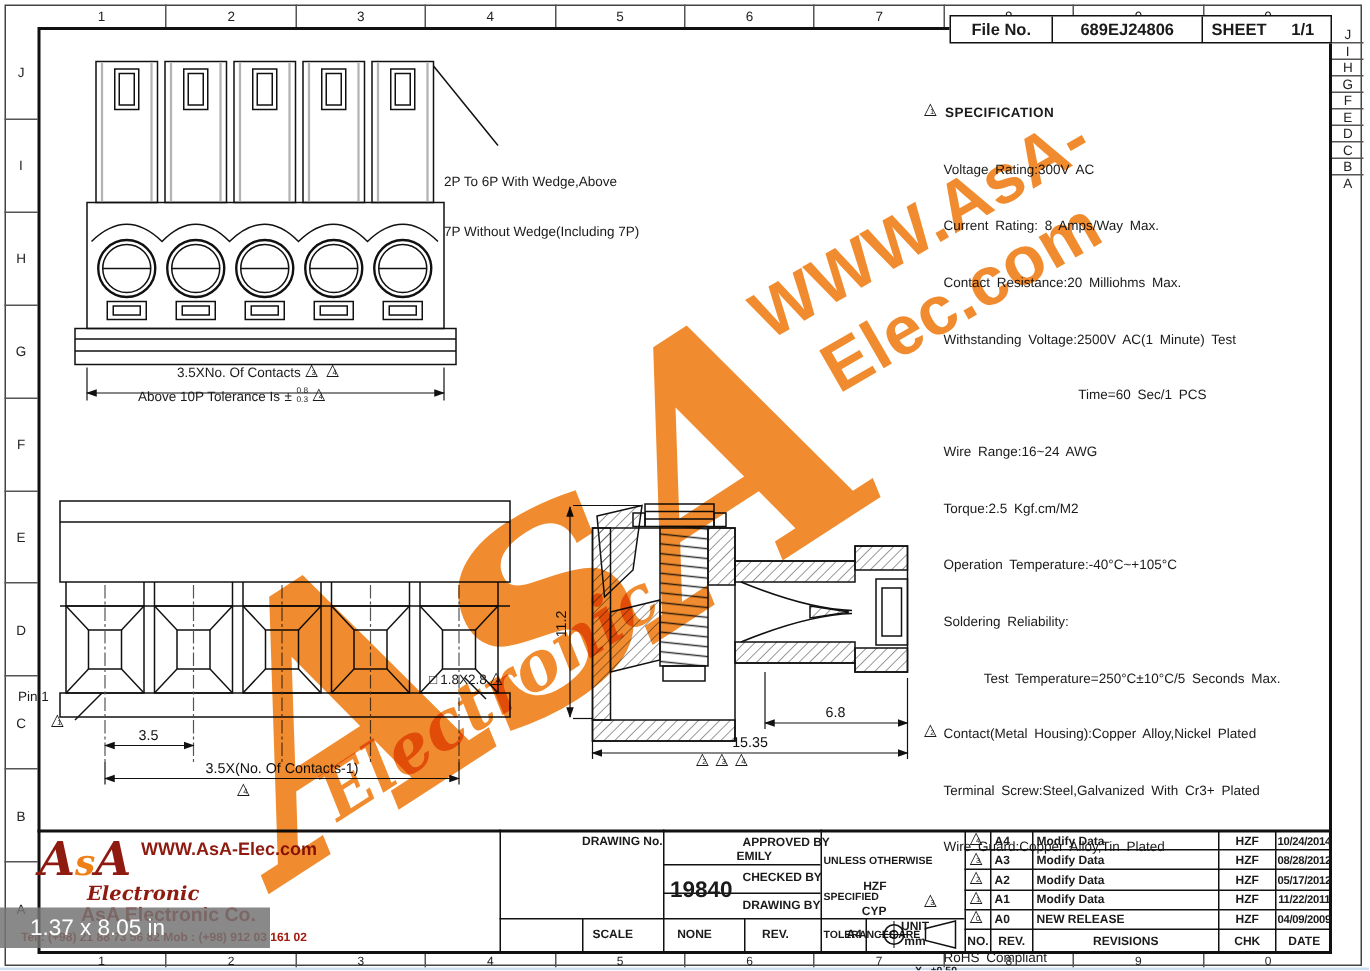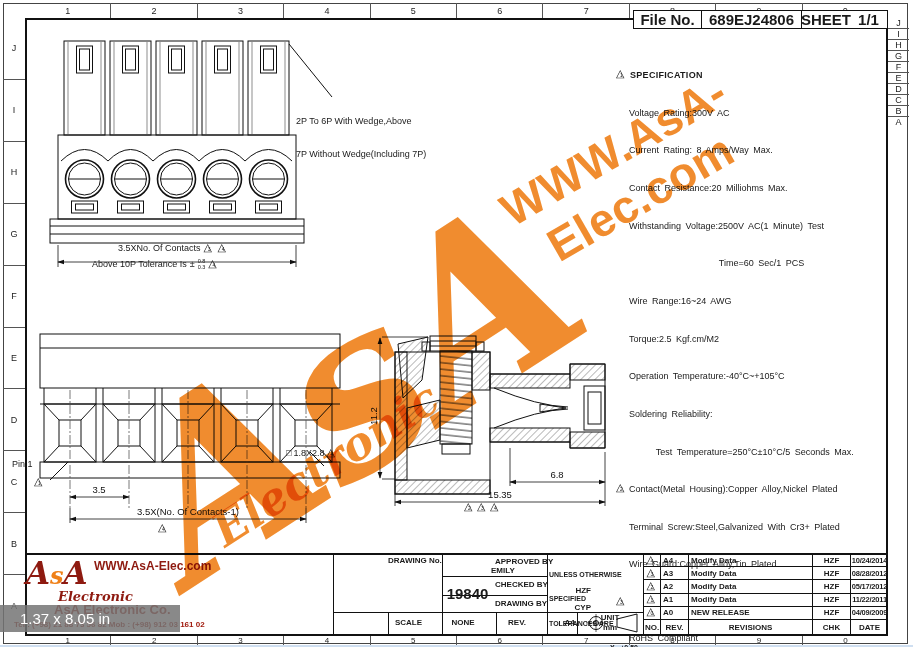--- a/index.html
+++ b/index.html
@@ -14,21 +14,21 @@
   .ruler-bottom{left:25px;top:636px;width:863px;height:9px;}
   .ruler-left{left:3px;top:18px;width:22px;height:618px;flex-direction:column;}
   .ruler-right{left:888px;top:18px;width:21px;flex-direction:column;}
   .rz{flex:1;display:flex;align-items:center;justify-content:center;font-size:9px;color:#222;}
   .ruler-top .rz + .rz,.ruler-bottom .rz + .rz{border-left:1px solid #555;}
   .ruler-left .rz + .rz,.ruler-right .rz + .rz{border-top:1px solid #555;}
   .ruler-bottom .rz{font-size:8px;}
   .footer-band{position:absolute;left:0;top:645px;width:913px;height:2px;background:#cfdff1;}
   
   .filebox{position:absolute;left:633px;top:10px;width:255px;height:19px;border:1.5px solid #111;
-           box-sizing:border-box;display:flex;background:#fff;z-index:5;font-size:15px;font-weight:bold;}
+           box-sizing:border-box;display:flex;background:#fff;z-index:5;font-size:11px;font-weight:bold;}
   .filebox div{display:flex;align-items:center;justify-content:center;box-sizing:border-box;}
   .fb-l{width:68px;border-right:1.5px solid #111;}
   .fb-v{width:100px;border-right:1.5px solid #111;}
   .fb-s{width:48px;}
   .fb-n{flex:1;text-align:right;}
   
   .tri{position:relative;display:inline-block;width:11px;height:11px;flex:none;vertical-align:-2px;}
   .tg{position:absolute;left:0;top:-2px;font-size:11px;line-height:12px;font-weight:normal;}
   .tn{position:absolute;left:0;right:0;top:3px;text-align:center;font-size:5px;line-height:6px;font-weight:normal;}
   .sq{font-size:9px;}

